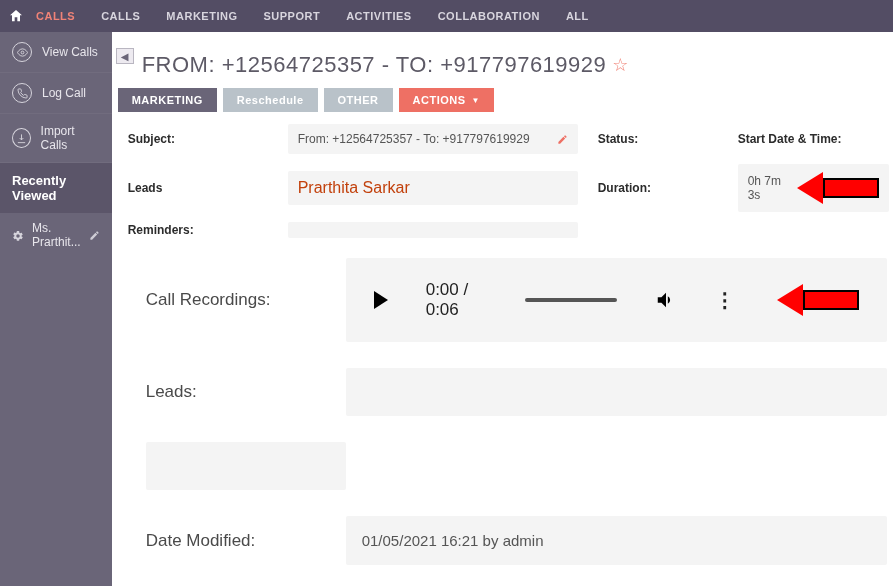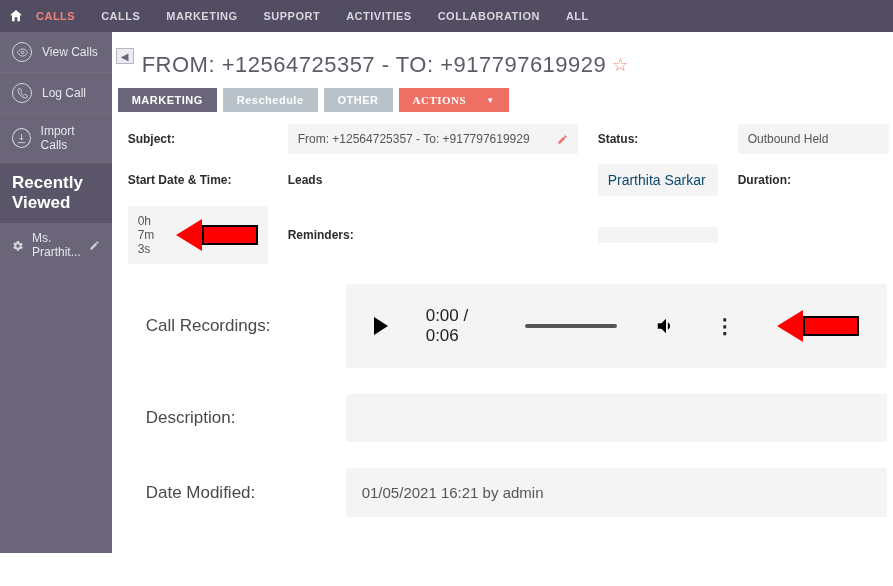--- a/index.html
+++ b/index.html
@@ -10,44 +10,44 @@
   .home-ic { color: #fff; margin-right: 12px; display: flex; align-items: center; }
   .nav-items { display: flex; gap: 26px; }
   .nav-item { color: #d8d5de; font-size: 11px; font-weight: 600; letter-spacing: 0.5px; cursor: pointer; }
   .nav-item.active { color: #f08377; }
   
   
   .layout { display: flex; }
   .sidebar { width: 160px; background: #6a6578; min-height: 210px; position: relative; }
   .side-btn { display: flex; align-items: center; gap: 10px; padding: 10px 12px; color: #e8e6ec; font-size: 12px; cursor: pointer; border-bottom: 1px solid rgba(255,255,255,0.05);}
   .side-btn .circ { width: 20px; height: 20px; border: 1.5px solid #d6d4dc; border-radius: 50%; display: flex; align-items: center; justify-content: center; }
-  .rv-head { background: #5b5569; padding: 10px 12px; color: #fff; font-weight: 600; font-size: 17px; }
+  .rv-head { background: #5b5569; padding: 10px 12px; color: #fff; font-weight: 600; font-size: 13px; }
   .rv-item { display: flex; align-items: center; gap: 8px; padding: 8px 12px; color: #e8e6ec; font-size: 12px; cursor: pointer; }
   .rv-item .pencil { margin-left: auto; color: #cfcdd5; }
   
   
   .main { flex: 1; padding: 10px 0 0 0; position: relative; }
   .collapse-toggle { position: absolute; left: 4px; top: 16px; width: 18px; height: 16px; border: 1px solid #b9b6c1; background: #edeaf0; color: #6a6578; font-size: 10px; display: flex; align-items: center; justify-content: center; cursor: pointer;}
   .title-row { display: flex; align-items: center; gap: 6px; margin: 10px 0 10px 30px;}
   .page-title { font-size: 22px; font-weight: 400; color: #5d5a66; letter-spacing: 0.5px;}
   .star { color: #f08377; font-size: 18px; }
   
   .tabs-row { display: flex; gap: 6px; margin: 0 0 12px 0; padding-left: 6px; }
   .tab-btn { padding: 6px 14px; font-size: 11px; font-weight: 600; letter-spacing: 0.5px; color: #fff; border: none; cursor: pointer; }
   .tab-overview { background: #6a6578; }
   .tab-disabled { background: #b9c2c9; color: #fff; }
-  .tab-actions { background: #ee7064; display: flex; align-items: center; gap: 20px; font-family: Liberation Serif, serif; }
+  .tab-actions { background: #ee7064; display: flex; align-items: center; gap: 6px; }
   .tab-actions .caret { font-size: 8px; }
   
   .detail-block { background: #fff; padding: 0 16px; }
   .form-grid { display: grid; grid-template-columns: 140px 290px 120px 1fr; column-gap: 20px; row-gap: 10px; align-items: center; }
   .lbl { font-weight: 600; font-size: 12px; color: #2c2c2c; }
   .val-cell { background: #f4f4f4; padding: 8px 10px; font-size: 12px; color: #555; border-radius: 2px; position: relative; display: flex; align-items: center;}
   .val-plain { background: transparent; padding: 8px 0; }
-  .lead-link { color: #0c4a6e; font-size: 14px; padding: 8px 10px; background: #f4f4f4; border-radius:2px;}
+  .lead-link { color: #c2410c; font-size: 16px; padding: 8px 10px; background: #f4f4f4; border-radius:2px;}
   .edit-pencil { color: #ee7064; margin-left: auto; font-size: 12px; }
   .arrow-body { background: #ff0000; border: 2px solid #000; width: 56px; height: 20px; display: inline-block; vertical-align: middle;}
   .arrow-head { width: 0; height: 0; border-top: 16px solid transparent; border-bottom: 16px solid transparent; border-right: 26px solid #ff0000; display: inline-block; vertical-align: middle; position: relative; }
   .arrow-head::before { content:""; position:absolute; top:-19px; left:-3px; width:0;height:0; border-top:19px solid transparent; border-bottom:19px solid transparent; border-right:30px solid #000; z-index:-1;}
   .arrow-wrap { display: inline-flex; align-items: center; margin-left: 8px;}
   
   
   .lower { padding: 20px 18px 10px 34px; }
   .low-row { display: grid; grid-template-columns: 200px 1fr; align-items: center; margin-bottom: 26px; }
   .low-lbl { font-size: 17px; color: #4a4a4a; font-weight: 400; }
@@ -151,21 +151,20 @@
         <div class="lbl">Subject:</div>
         <div class="val-cell">
           <span>From: +12564725357 - To: +917797619929</span>
           <span class="edit-pencil">
             <svg width="11" height="11" viewBox="0 0 24 24" fill="#ee7064">
                 <path d="M3 17.25V21h3.75L17.81 9.94l-3.75-3.75L3 17.25zM20.71 7.04a1 1 0 0 0 0-1.41l-2.34-2.34a1 1 0 0 0-1.41 0l-1.83 1.83 3.75 3.75 1.83-1.83z"></path>
               </svg>
           </span>
         </div>
         <div class="lbl">Status:</div>
-        <div class="val-cell">Outbound Held</div>
 
         <div class="lbl">Start Date &amp; Time:</div>
         <div class="lbl">Leads</div>
         <div class="lead-link">Prarthita Sarkar</div>
 
         <div class="lbl">Duration:</div>
         <div class="val-cell">
           <span>0h 7m 3s</span>
           <span class="arrow-wrap">
             <span class="arrow-head"></span>
@@ -190,23 +189,26 @@
               </svg>
           </span>
           <span class="menu-dots">⋮</span>
           <span class="arrow2-wrap">
             <span class="arrow-head"></span>
               <span class="arrow-body"></span>
           </span>
         </div>
       </div>
 
-
-      <div class="low-row">
-        <div class="low-lbl">Description:</div>
+      <div class="low-row">
+        <div class="low-lbl">Leads:</div>
+        <div class="low-val"></div>
+      </div>
+
+      <div class="low-row">
         <div class="low-val"></div>
       </div>
 
       <div class="low-row">
         <div class="low-lbl">Date Modified:</div>
         <div class="low-val">01/05/2021 16:21 by admin</div>
       </div>
 
     </div>
 

